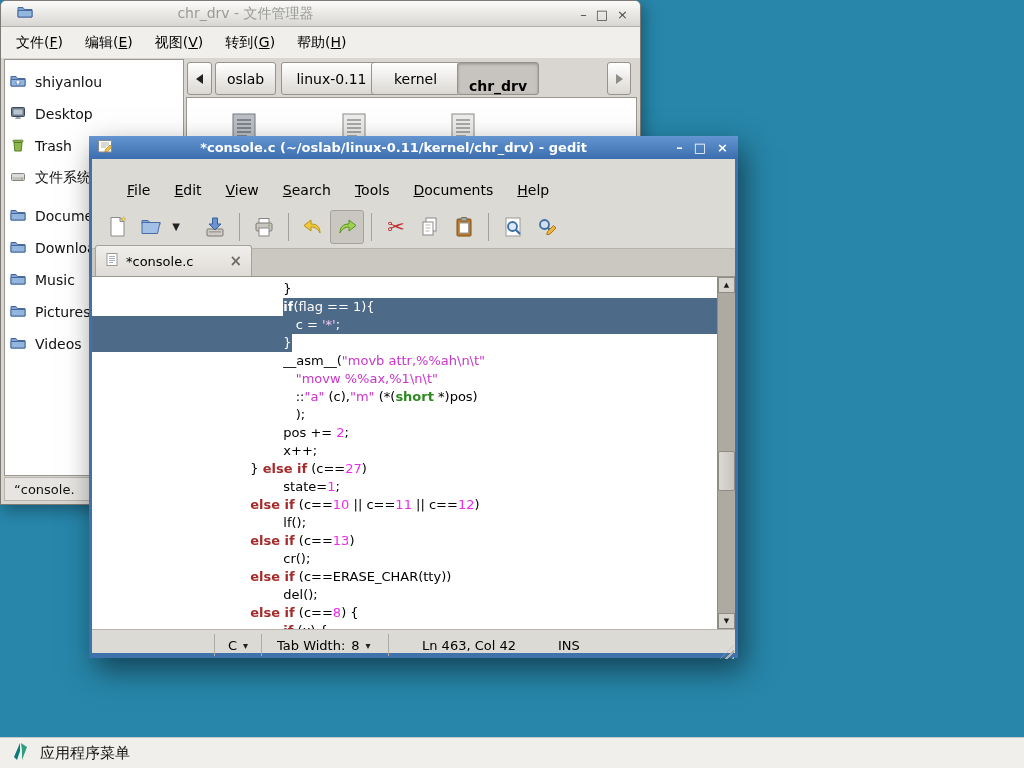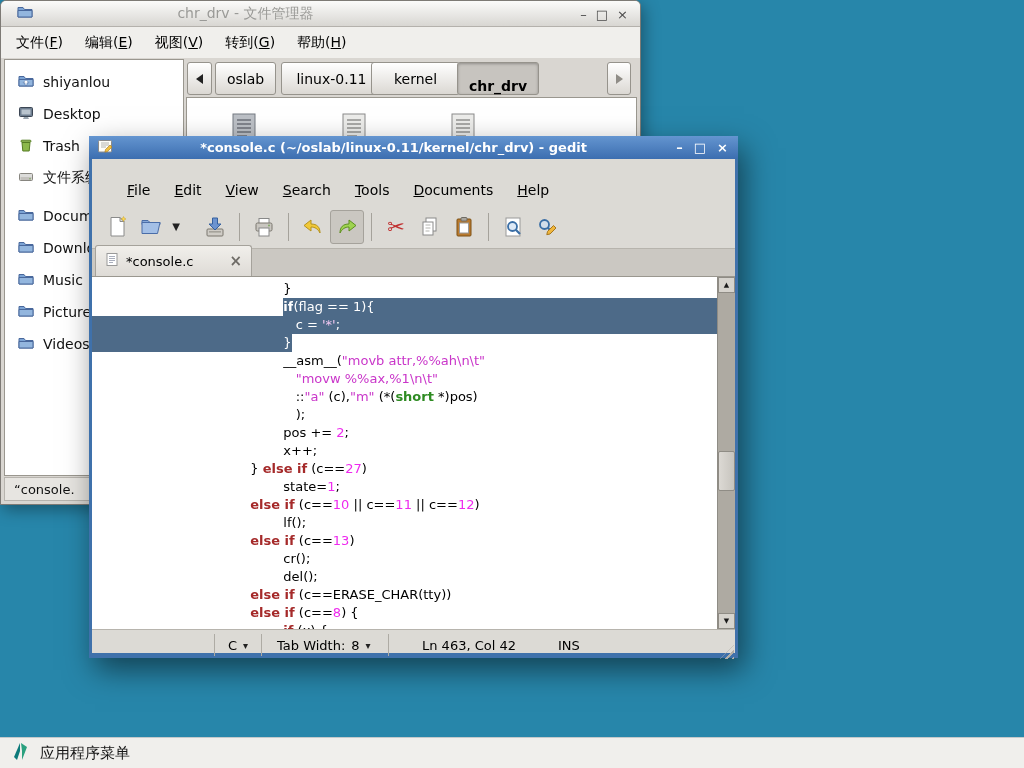--- a/index.html
+++ b/index.html
@@ -21,21 +21,21 @@
   .fm-title { position:absolute; left:40px; right:190px; text-align:center;
     font-size:14px; color:#9a9a97; white-space:nowrap; overflow:hidden; }
   .fm-winbtns { position:absolute; right:12px; top:0; height:26px; display:flex;
     gap:9px; align-items:center; color:#4a4a4a; font-size:13px; }
   .fm-winbtns span { cursor:default; }
   .fm-menubar { height:31px; display:flex; align-items:center; padding-left:4px;
     font-size:14px; color:#000; background:#f0efec; }
   .fm-menu { padding:5px 11px; }
   .fm-body { position:absolute; top:58px; left:3px; right:3px; bottom:28px; display:flex; }
   .fm-sidebar { width:180px; background:#fff; border:1px solid #9a978f; padding-top:6px; }
-  .side-row { display:flex; align-items:center; height:32px; padding-left:13px; gap:9px;
+  .side-row { display:flex; align-items:center; height:32px; padding-left:5px; gap:9px;
     font-size:14px; color:#111; white-space:nowrap; }
   .side-sep { height:6px; }
   .fm-pane { flex:1; display:flex; flex-direction:column; margin-left:2px; position:relative; }
   .fm-pathbar { height:38px; position:relative; }
   .crumb { position:absolute; top:3px; height:33px;
     background:linear-gradient(#ffffff,#dbd8d3); border:1px solid #96938c; border-radius:3px;
     font-size:14px; color:#000; display:flex; align-items:center; justify-content:center; }
   .crumb-active { background:#c7c4bf; box-shadow:inset 0 1px 3px rgba(0,0,0,.28); font-weight:bold; }
   .tri-l { width:0; height:0; border:5px solid transparent; border-right:7px solid #222; margin-left:-5px; }
   .tri-r { width:0; height:0; border:5px solid transparent; border-left:7px solid #908d87; margin-right:-5px; }
@@ -383,22 +383,22 @@
             <div class="code-line"><span class="seg seg-p">					   ::</span><span class="seg seg-s">"a"</span><span class="seg seg-p"> (c),</span><span class="seg seg-s">"m"</span><span class="seg seg-p"> (*(</span><span class="seg seg-t">short</span><span class="seg seg-p"> *)pos)</span></div>
             <div class="code-line"><span class="seg seg-p">					   );</span></div>
             <div class="code-line"><span class="seg seg-p">					pos += </span><span class="seg seg-n">2</span><span class="seg seg-p">;</span></div>
             <div class="code-line"><span class="seg seg-p">					x++;</span></div>
             <div class="code-line"><span class="seg seg-p">				} </span><span class="seg seg-k">else if</span><span class="seg seg-p"> (c==</span><span class="seg seg-n">27</span><span class="seg seg-p">)</span></div>
             <div class="code-line"><span class="seg seg-p">					state=</span><span class="seg seg-n">1</span><span class="seg seg-p">;</span></div>
             <div class="code-line"><span class="seg seg-p">				</span><span class="seg seg-k">else if</span><span class="seg seg-p"> (c==</span><span class="seg seg-n">10</span><span class="seg seg-p"> || c==</span><span class="seg seg-n">11</span><span class="seg seg-p"> || c==</span><span class="seg seg-n">12</span><span class="seg seg-p">)</span></div>
             <div class="code-line"><span class="seg seg-p">					lf();</span></div>
             <div class="code-line"><span class="seg seg-p">				</span><span class="seg seg-k">else if</span><span class="seg seg-p"> (c==</span><span class="seg seg-n">13</span><span class="seg seg-p">)</span></div>
             <div class="code-line"><span class="seg seg-p">					cr();</span></div>
+            <div class="code-line"><span class="seg seg-p">				</span><span class="seg seg-k">else if</span><span class="seg seg-p"> (c==ERASE_CHAR(tty))</span></div>
             <div class="code-line"><span class="seg seg-p">					del();</span></div>
-            <div class="code-line"><span class="seg seg-p">				</span><span class="seg seg-k">else if</span><span class="seg seg-p"> (c==ERASE_CHAR(tty))</span></div>
             <div class="code-line"><span class="seg seg-p">				</span><span class="seg seg-k">else if</span><span class="seg seg-p"> (c==</span><span class="seg seg-n">8</span><span class="seg seg-p">) {</span></div>
             <div class="code-line"><span class="seg seg-p">					</span><span class="seg seg-k">if</span><span class="seg seg-p"> (x) {</span></div>
           </div>
       </div>
       <div class="ge-scroll">
         <div class="scr-btn scr-up">▲</div>
         <div class="scr-thumb"></div>
         <div class="scr-btn scr-down">▼</div>
       </div>
     </div>

